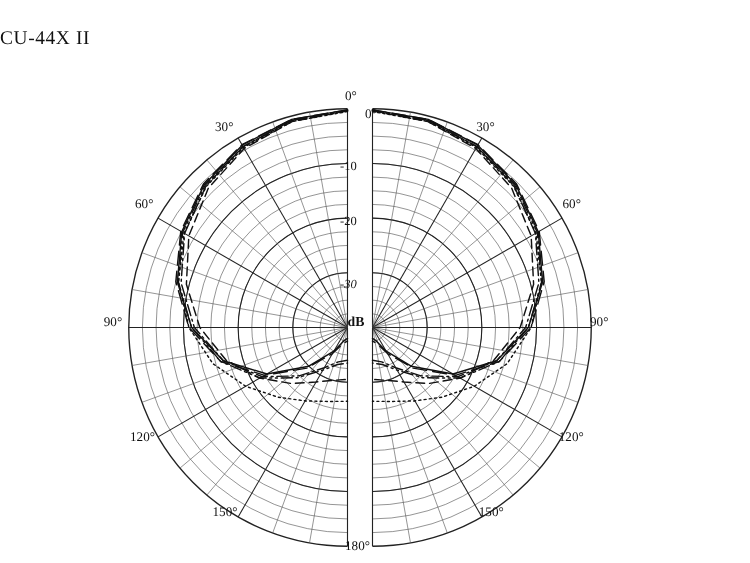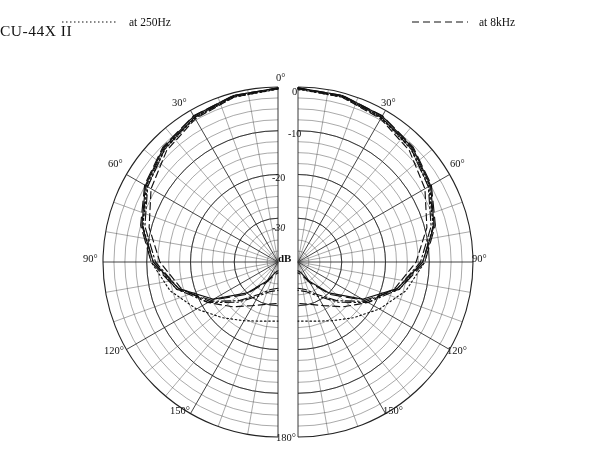--- a/index.html
+++ b/index.html
@@ -35,39 +35,23 @@
   .deg-top{position:absolute;font-size:10.5px;}
 </style>
 </head>
 <body>
 
 <div id="chart-root">
 
   <div class="title">CU-44X II</div>
 
   <div class="legend legend-left">
-    <div class="legend-row">
-      <span class="legend-sample">
-        <svg width="58" height="10">
-            <line x1="0" y1="5" x2="56" y2="5" stroke="#111" stroke-width="1.2" stroke-dasharray="1.5,2.5"></line>
-          </svg>
-      </span>
-      <span class="legend-label">at 250Hz</span>
-    </div>
   </div>
 
   <div class="legend legend-right">
-    <div class="legend-row">
-      <span class="legend-sample">
-        <svg width="58" height="10">
-            <line x1="0" y1="5" x2="56" y2="5" stroke="#111" stroke-width="1.2" stroke-dasharray="7,4"></line>
-          </svg>
-      </span>
-      <span class="legend-label">at 8kHz</span>
-    </div>
   </div>
 
   <svg id="polar-svg" width="600" height="450" style="position:absolute;left:0;top:0;">
       <g>
         <path d="M 278 97.9375 A 164.0625 164.0625 0 0 0 278 426.0625" fill="none" stroke="#555" stroke-width="0.5"></path>
         <path d="M 298 97.9375 A 164.0625 164.0625 0 0 1 298 426.0625" fill="none" stroke="#555" stroke-width="0.5"></path>
         <path d="M 278 108.875 A 153.125 153.125 0 0 0 278 415.125" fill="none" stroke="#555" stroke-width="0.5"></path>
         <path d="M 298 108.875 A 153.125 153.125 0 0 1 298 415.125" fill="none" stroke="#555" stroke-width="0.5"></path>
         <path d="M 278 119.8125 A 142.1875 142.1875 0 0 0 278 404.1875" fill="none" stroke="#555" stroke-width="0.5"></path>
         <path d="M 298 119.8125 A 142.1875 142.1875 0 0 1 298 404.1875" fill="none" stroke="#555" stroke-width="0.5"></path>
@@ -165,18 +149,18 @@
   <div class="axis-label" style="left:104px;top:345px;">120°</div>
   <div class="axis-label" style="left:170px;top:405px;">150°</div>
   <div class="axis-label" style="left:276px;top:432px;">180°</div>
 
   <div class="axis-label" style="left:381px;top:97px;">30°</div>
   <div class="axis-label" style="left:450px;top:158px;">60°</div>
   <div class="axis-label" style="left:472px;top:253px;">90°</div>
   <div class="axis-label" style="left:447px;top:345px;">120°</div>
   <div class="axis-label" style="left:383px;top:405px;">150°</div>
 
-  <div class="ring-label" style="left:288px;top:128px;">-10</div>
+  <div class="ring-label" style="left:272px;top:128px;">-10</div>
   <div class="ring-label" style="left:272px;top:172px;">-20</div>
   <div class="ring-label" style="left:272px;top:222px;font-style:italic;">-30</div>
   <div class="db-label" style="left:278px;top:252px;text-align:center;">dB</div>
 
 </div>
 
 </body></html>

